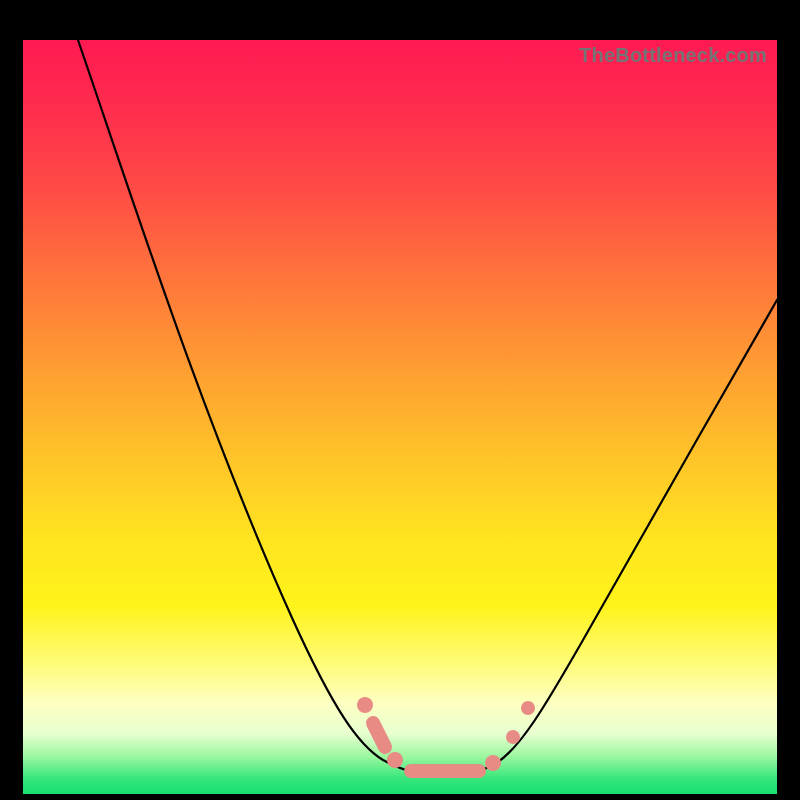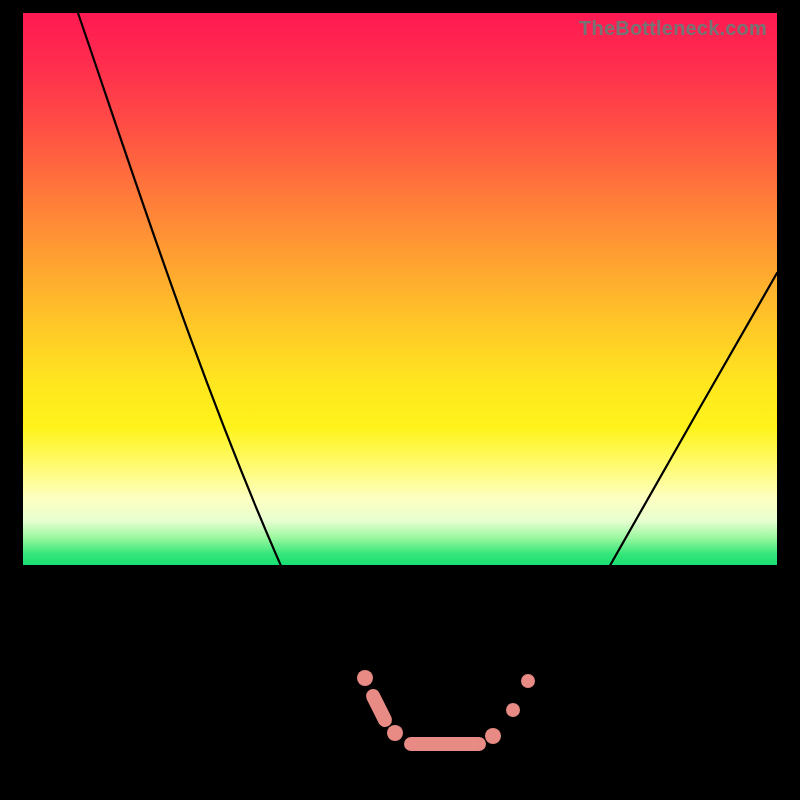--- a/index.html
+++ b/index.html
@@ -15,23 +15,23 @@
     position: absolute;
     left: 0;
     top: 0;
     width: 800px;
     height: 800px;
     background: #000;
   }
   .plot {
     position: absolute;
     left: 23px;
-    top: 13px;
+    top: 40px;
     width: 754px;
-    height: 552px;
+    height: 754px;
     
     background: linear-gradient(
       to bottom,
       #ff1a52 0%,
       #ff2a4e 8%,
       #ff4c45 20%,
       #ff7a3a 33%,
       #ffa231 45%,
       #ffc927 57%,
       #ffe61f 67%,

